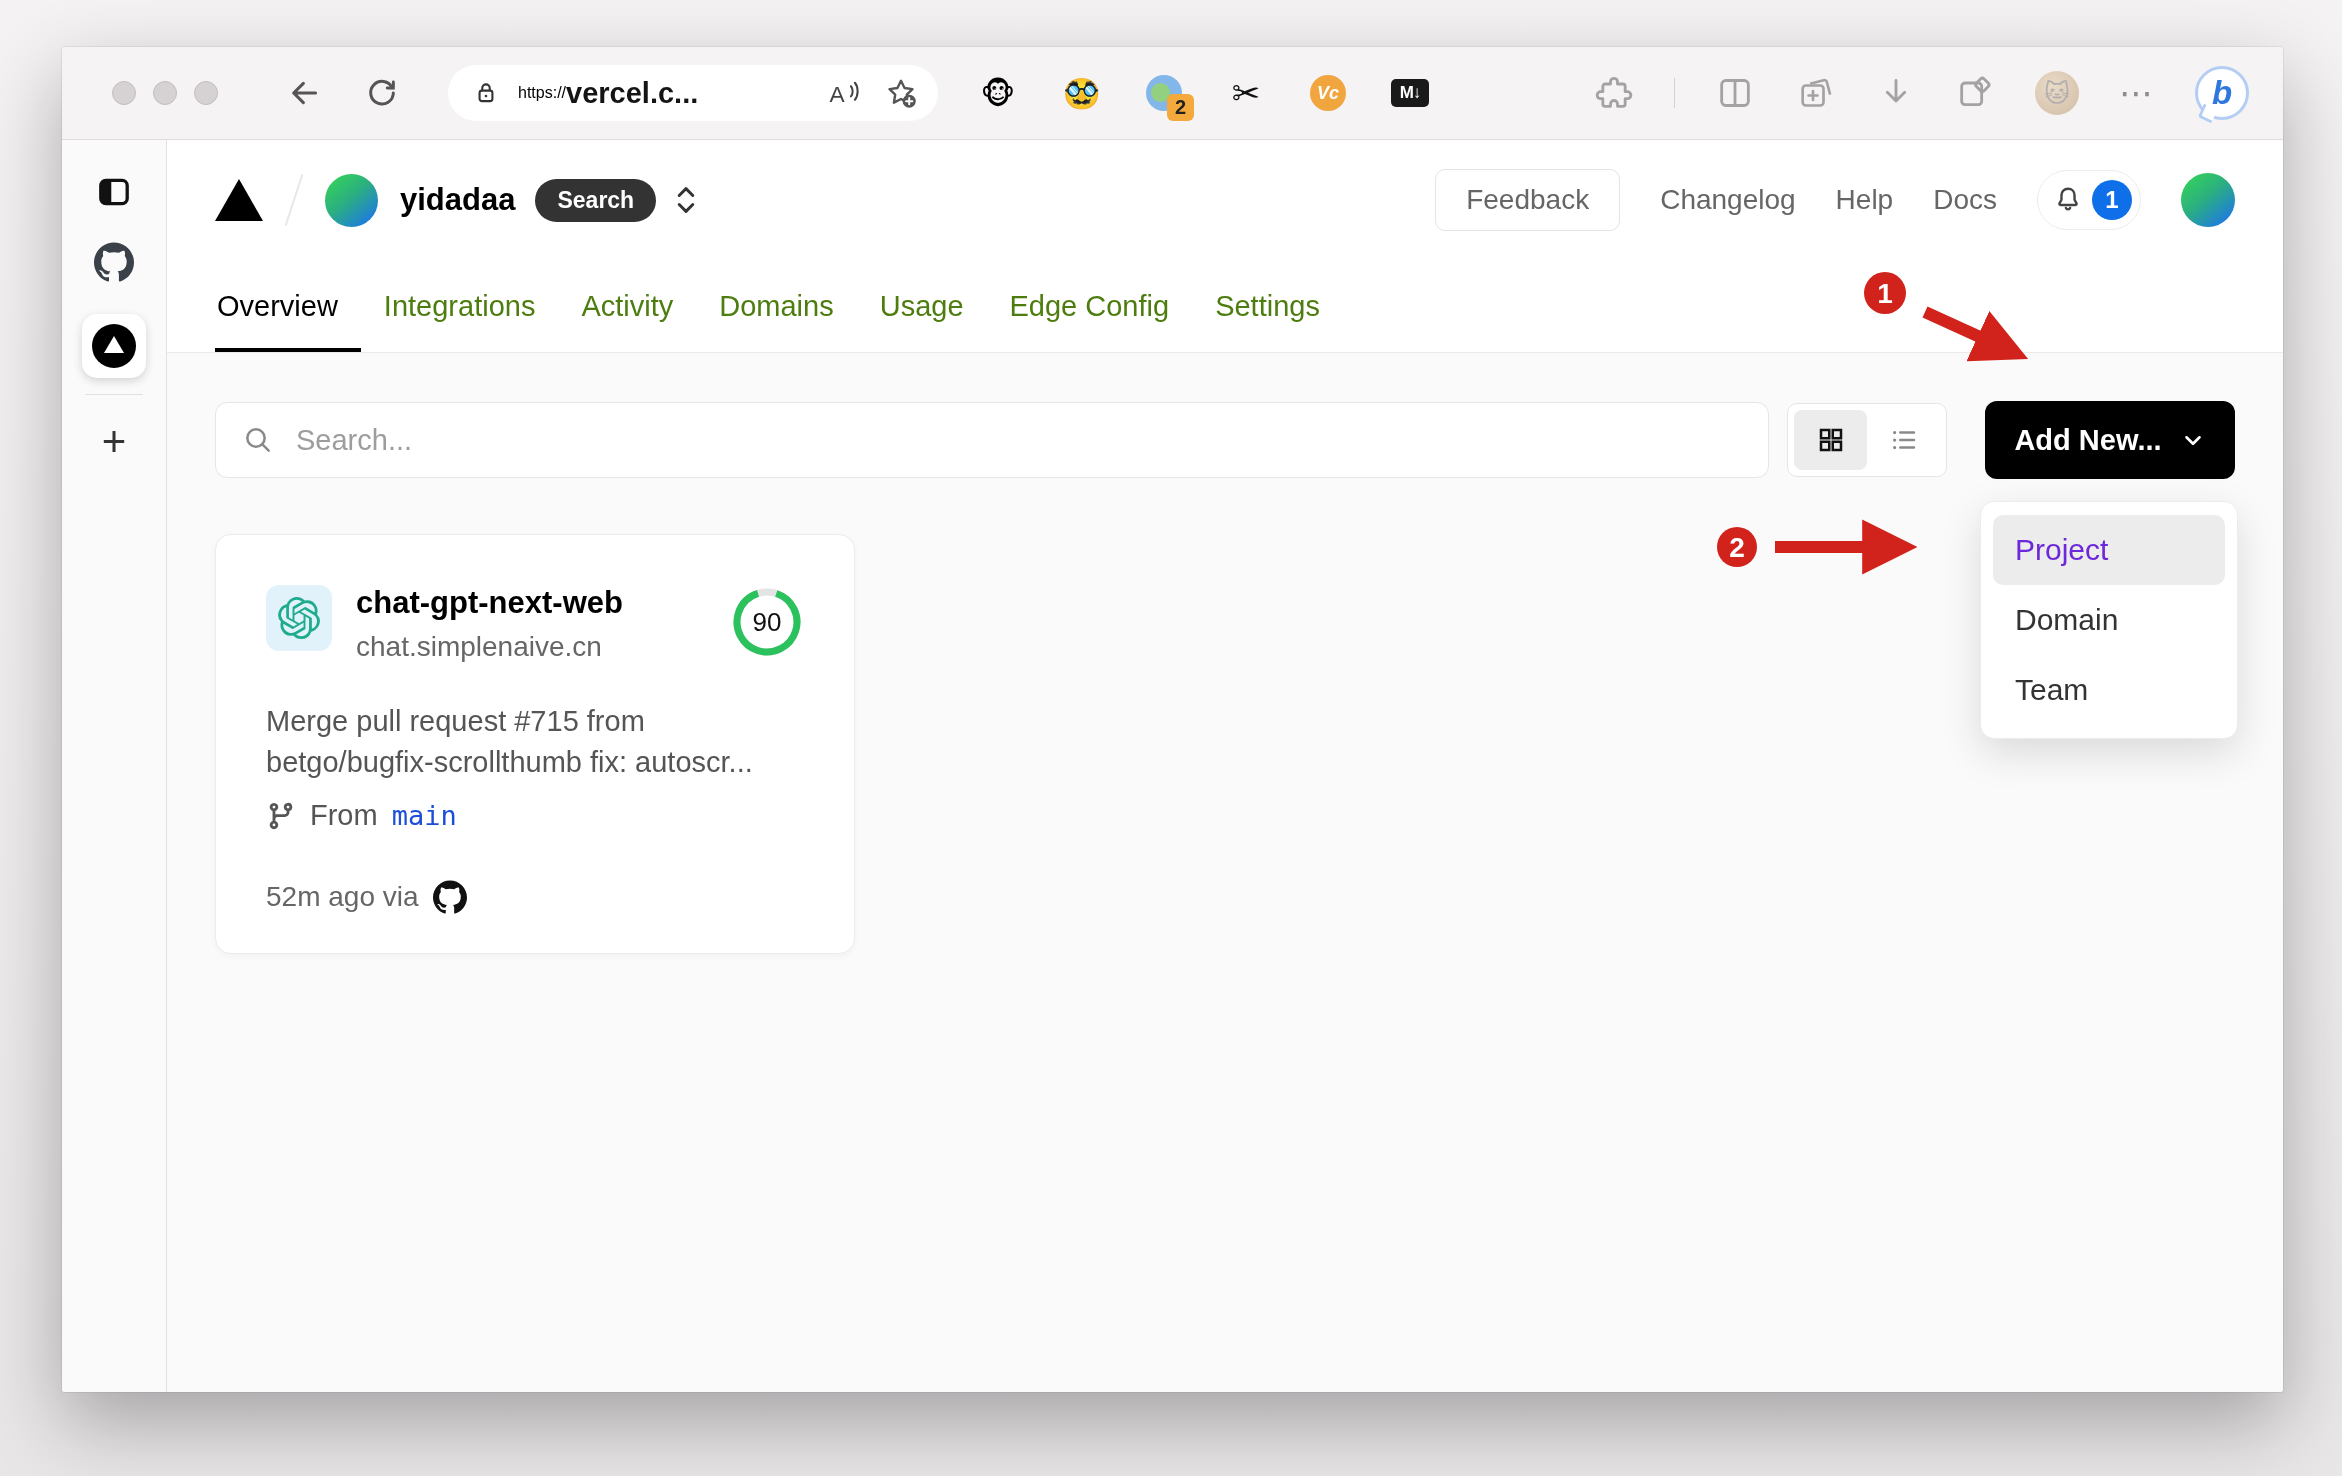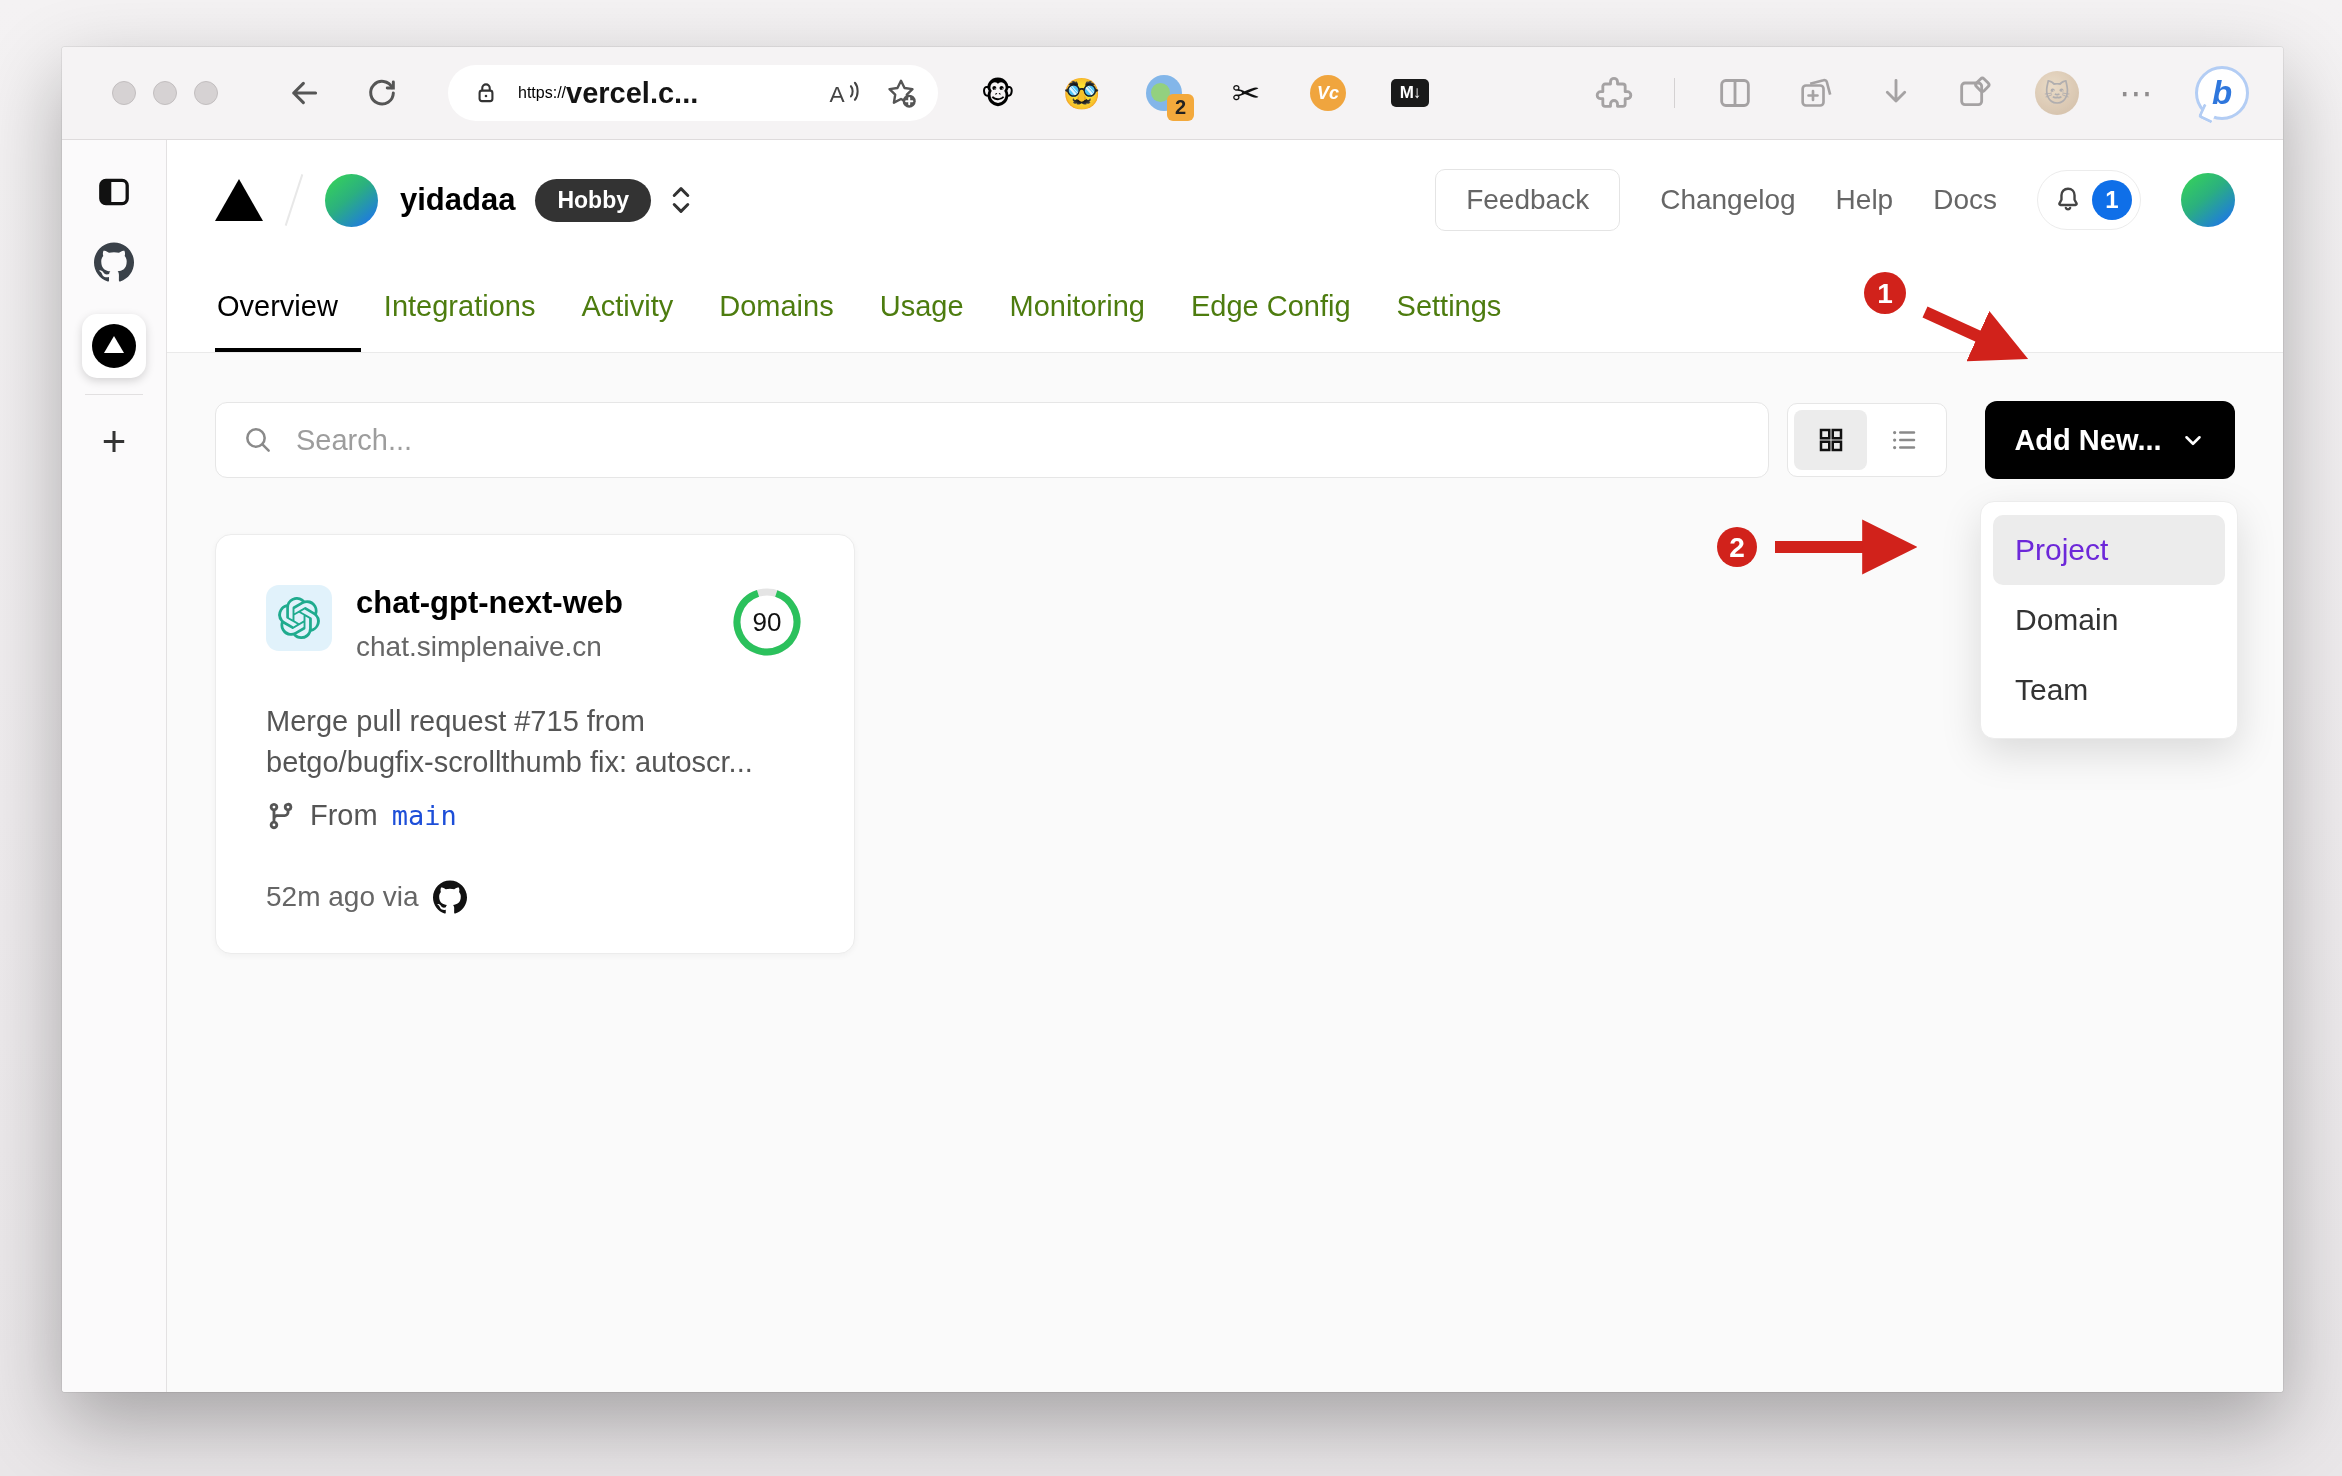--- a/index.html
+++ b/index.html
@@ -222,21 +222,21 @@
       <div class="sb-item sb-plus">+</div>
     </div>
 
     <div class="page">
       <div class="dash-header">
         <div class="header-row">
           <span class="logo-tri"></span>
           <span class="slash"></span>
           <span class="grad-avatar"></span>
           <span class="team-name">yidadaa</span>
-          <span class="plan-badge">Hobby</span>
+          <span class="plan-badge">Search</span>
           <span class="switcher">
             <svg width="24" height="34" viewBox="0 0 20 30" fill="none" stroke="#333" stroke-width="2.6" stroke-linecap="round" stroke-linejoin="round">
                 <path d="M4 11l6-6 6 6"></path>
                 <path d="M4 19l6 6 6-6"></path>
               </svg>
           </span>
           <div class="header-right">
             <div class="feedback-btn">Feedback</div>
             <span class="hlink">Changelog</span>
             <span class="hlink">Help</span>
@@ -250,21 +250,20 @@
             </div>
             <span class="grad-avatar" style="width:54px;height:54px"></span>
           </div>
         </div>
         <div class="tabs">
           <span class="tab active">Overview</span>
           <span class="tab">Integrations</span>
           <span class="tab">Activity</span>
           <span class="tab">Domains</span>
           <span class="tab">Usage</span>
-          <span class="tab">Monitoring</span>
           <span class="tab">Edge Config</span>
           <span class="tab">Settings</span>
         </div>
       </div>
 
       <div class="content">
         <div class="toolbar">
           <div class="searchbox">
             <svg width="32" height="32" viewBox="0 0 24 24" fill="none" stroke="#8a8a8a" stroke-width="1.9" stroke-linecap="round">
                 <circle cx="10.5" cy="10.5" r="6.5"></circle>

